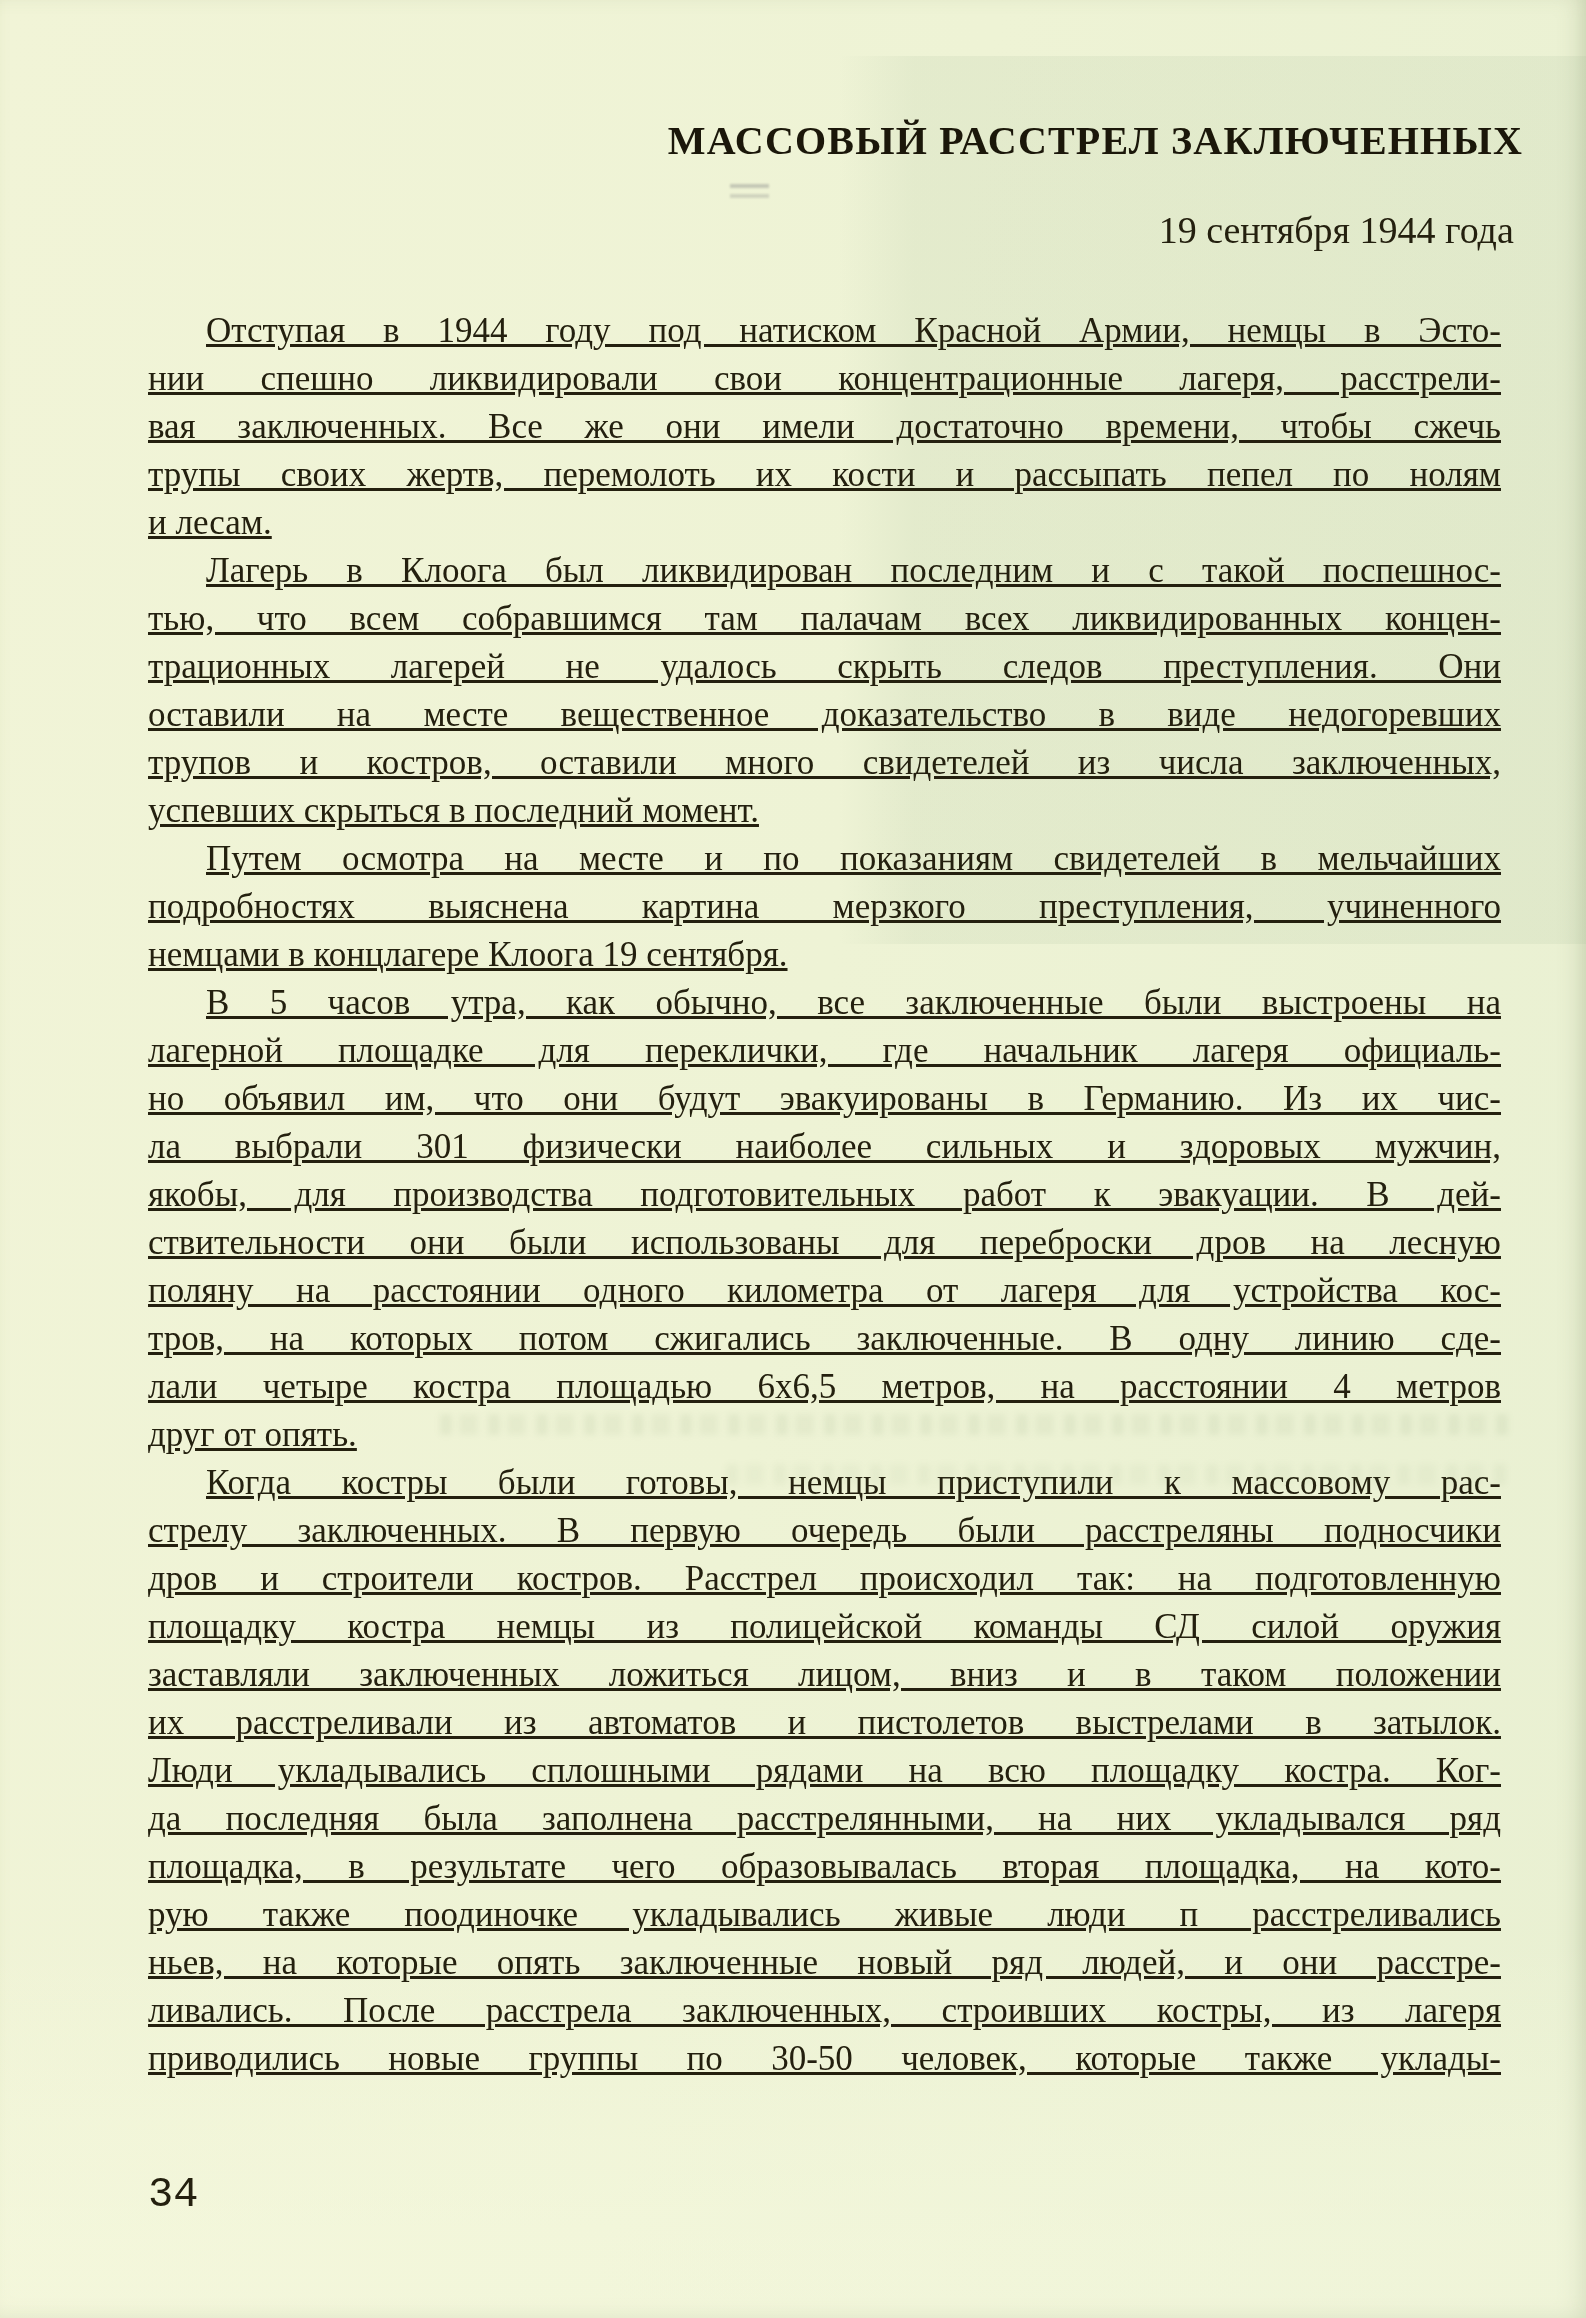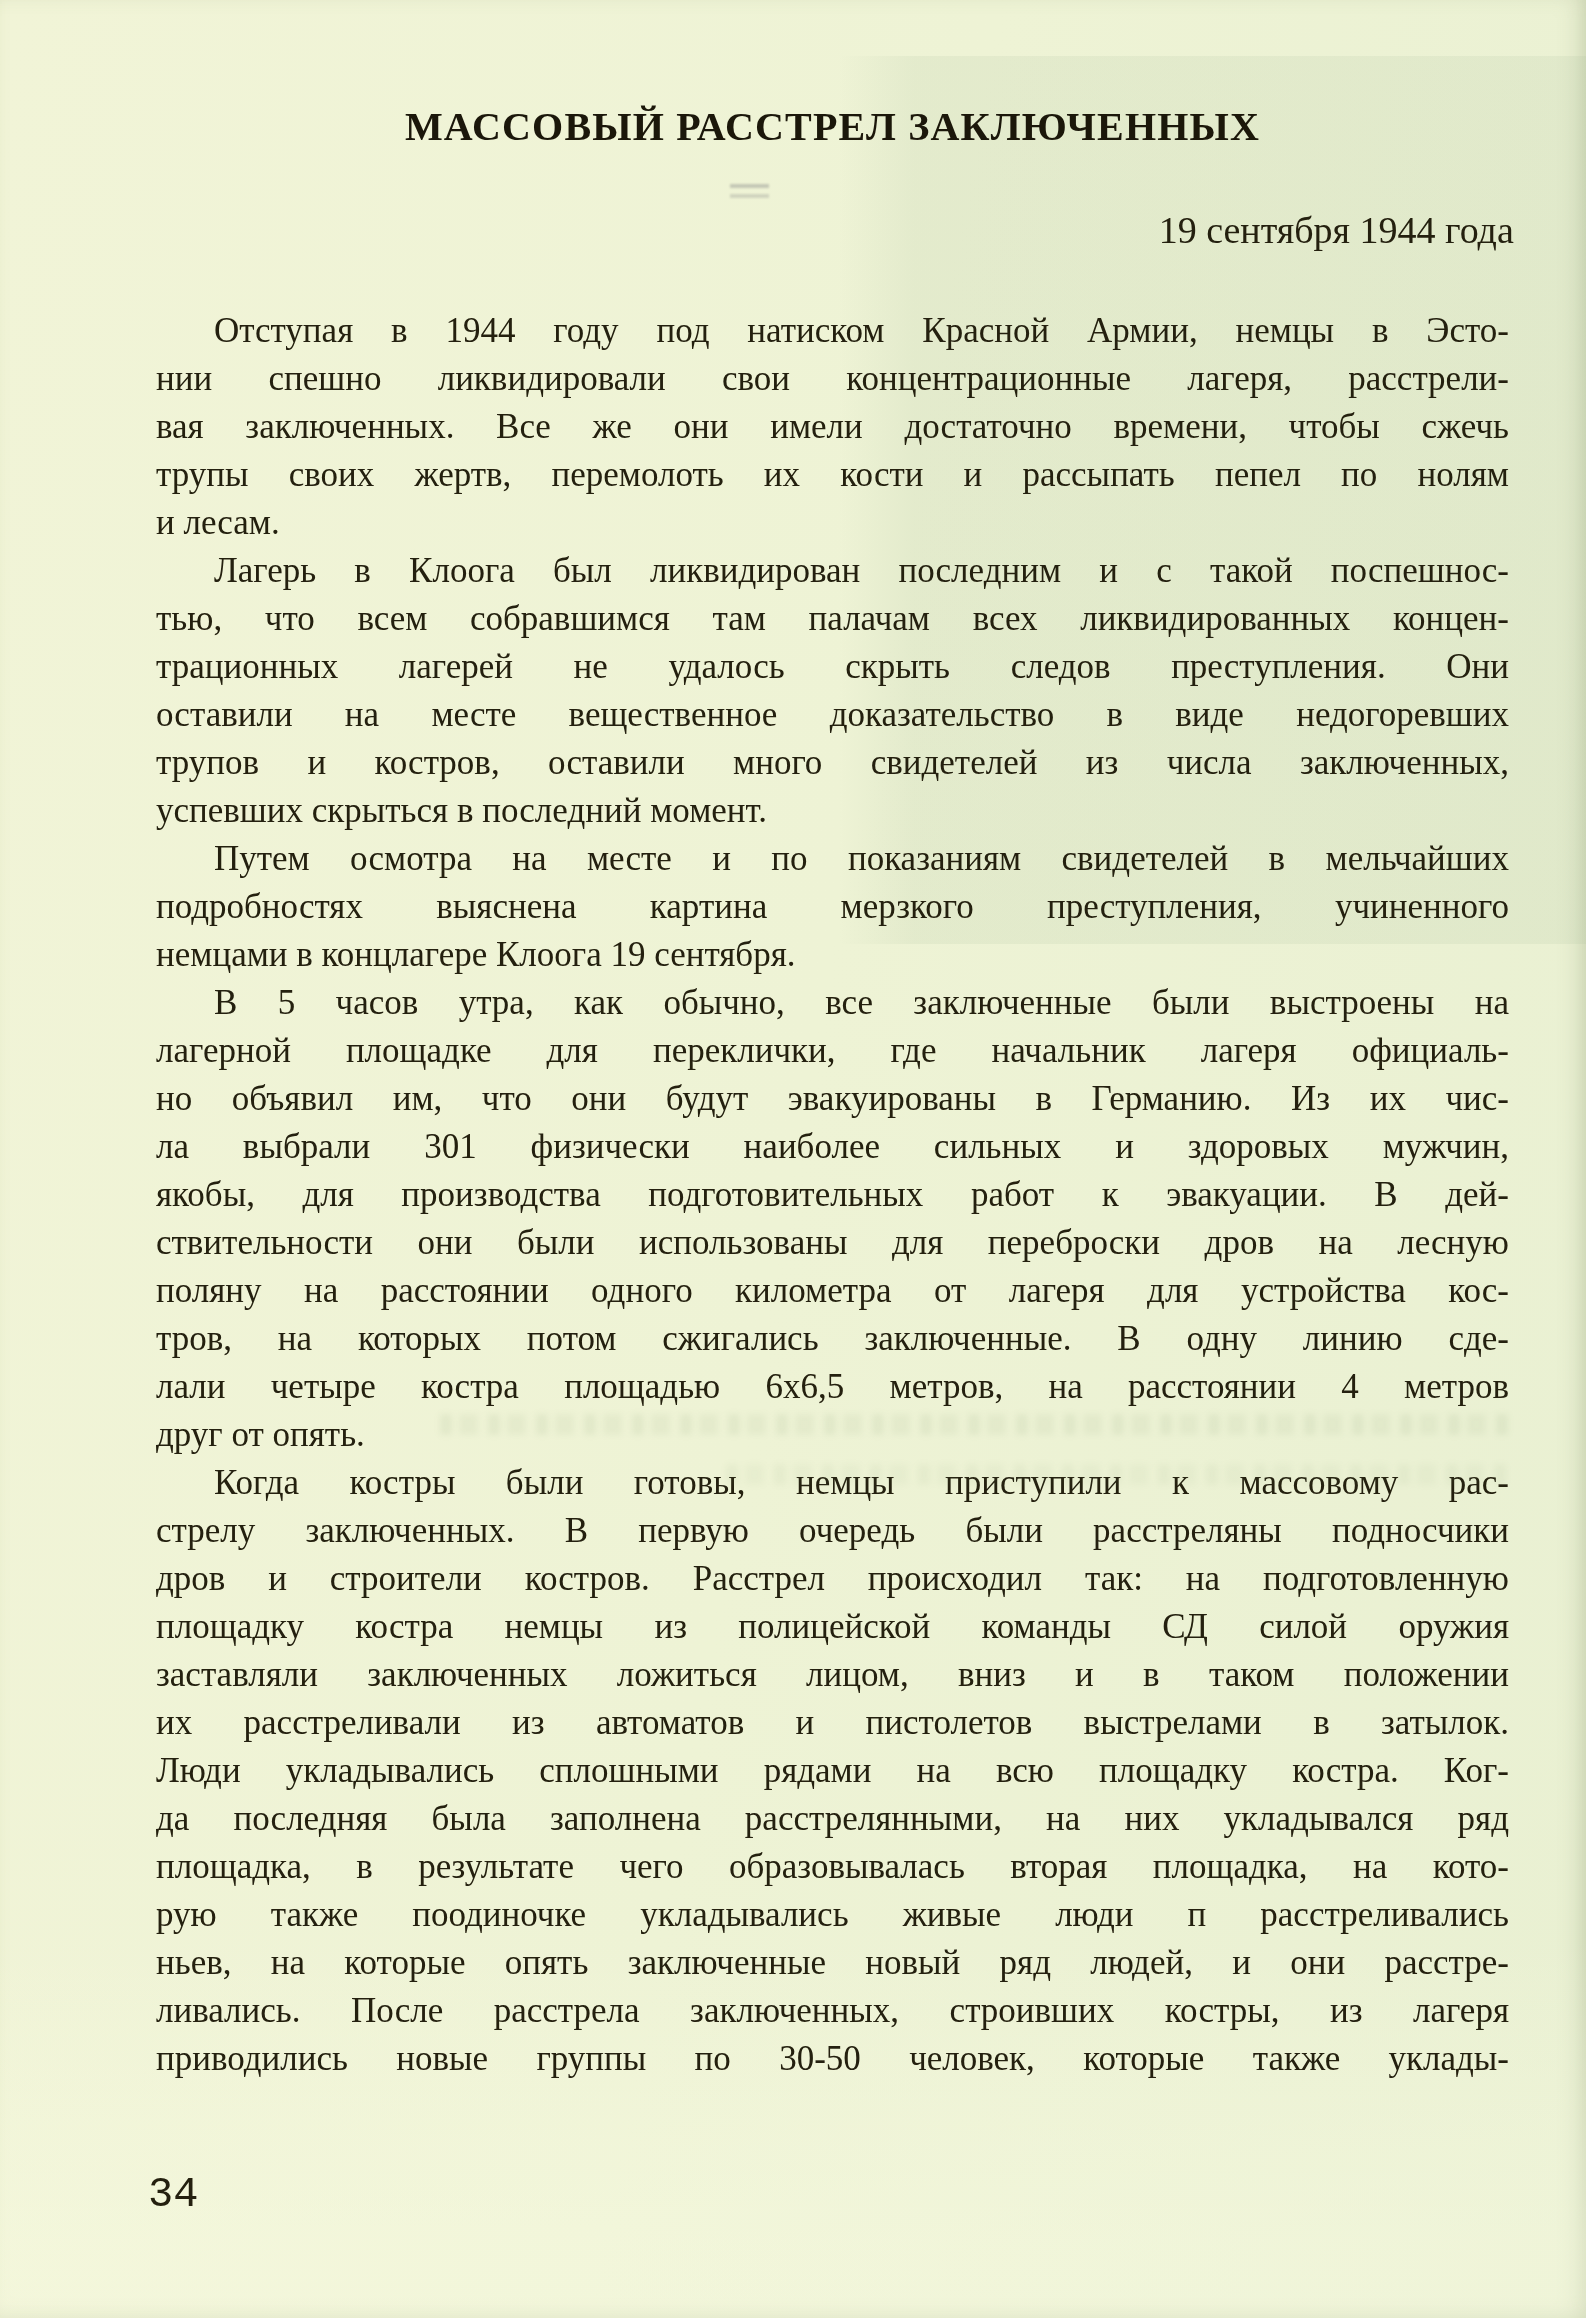--- a/index.html
+++ b/index.html
@@ -35,22 +35,22 @@
     width: 1587px; height: 382px;
     background: linear-gradient(to bottom,
       rgba(250,252,225,0) 0%,
       rgba(250,252,228,0.35) 80%);
     pointer-events: none;
   }
   .title {
     position: absolute;
     left: 156px; top: 103px;
     width: 1353px;
-    margin: 0;
-    text-align: center;
+    margin: 14px;
+    text-align: right;
     font-size: 40px;
     font-weight: bold;
     letter-spacing: 1.2px;
     color: #1b170a;
   }
   
   .smudge {
     position: absolute;
     left: 730px; top: 184px;
     width: 39px; height: 18px;
@@ -66,22 +66,23 @@
     position: absolute;
     left: 164px; top: 208px;
     width: 1353px;
     text-align: right;
     padding-right: 3.2px;
     box-sizing: border-box;
     font-size: 38px;
   }
   .body-text {
     position: absolute;
-    left: 156px; top: 307px;
+    left: 148px; top: 307px;
     width: 1353px;
+    text-decoration: underline;
   }
   .line {
     height: 48px;
     line-height: 48px;
     font-size: 35px;
     text-align: justify;
     text-align-last: justify;
     overflow: visible;
   }
   .line.indent { text-indent: 58px; }

